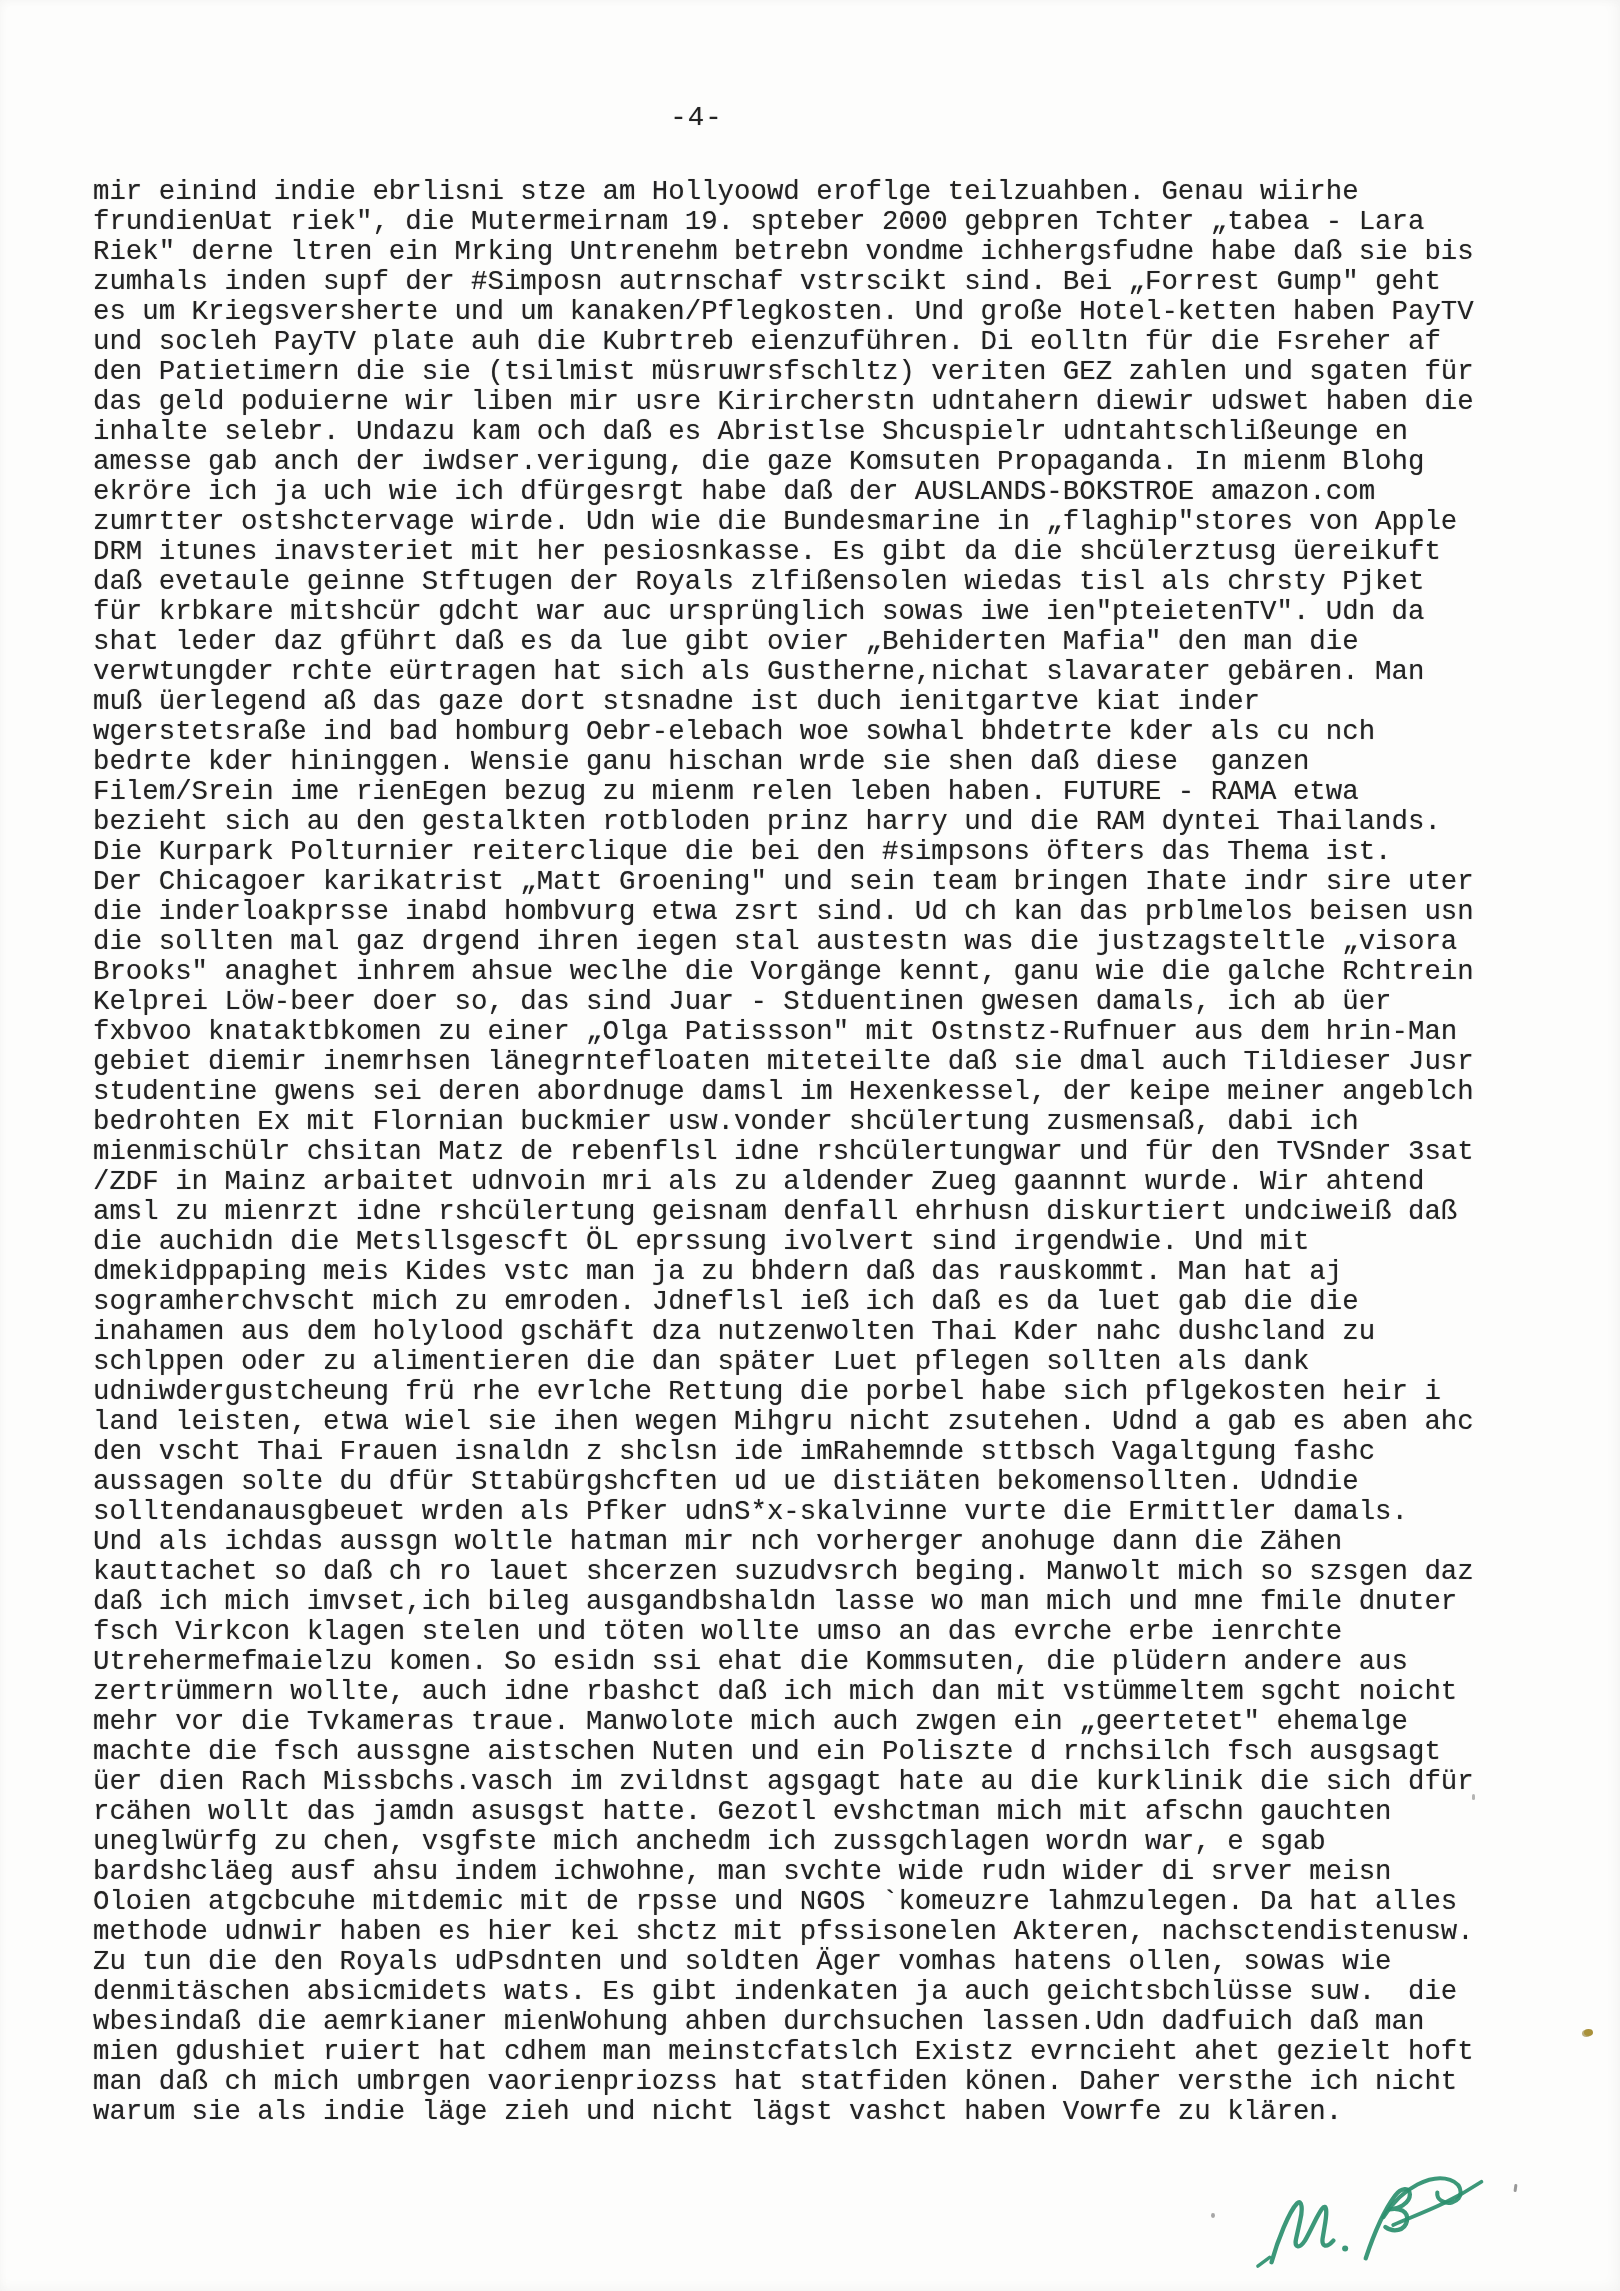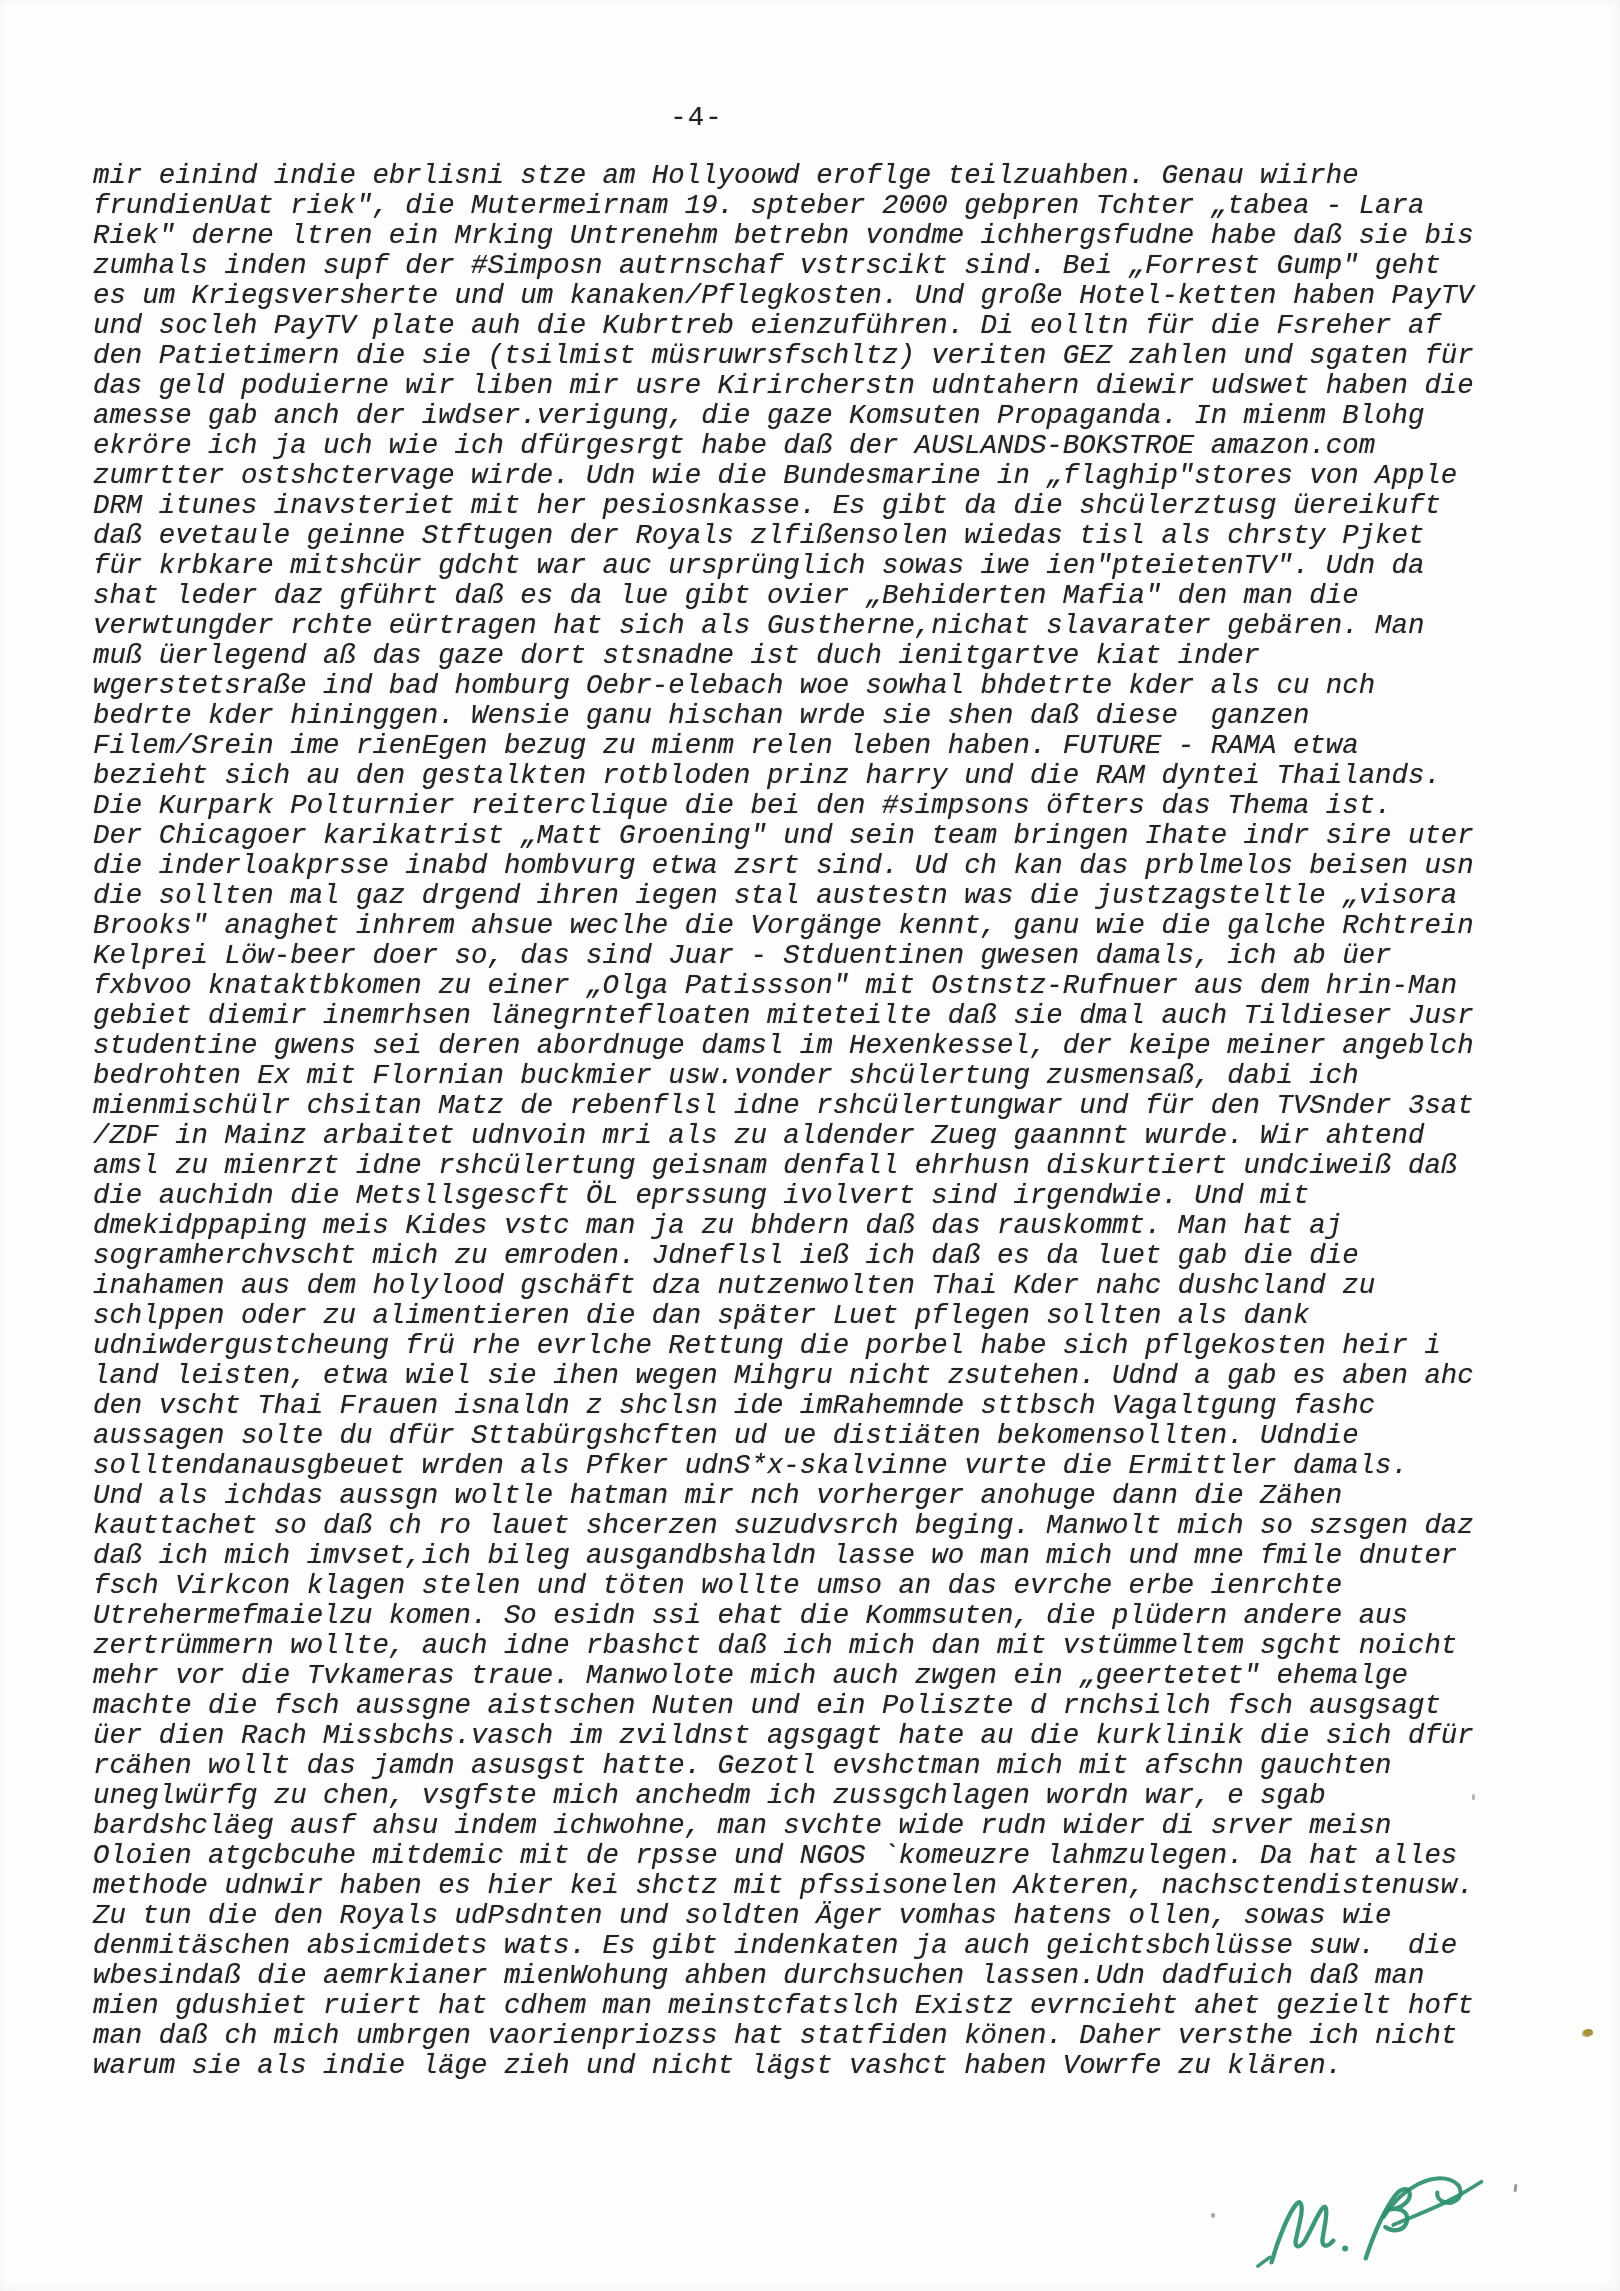--- a/index.html
+++ b/index.html
@@ -15,21 +15,21 @@
   .pageno{
     position:absolute;
     left:633px;top:102px;width:127px;
     text-align:center;
     font-size:27.4px;line-height:31px;
     letter-spacing:1px;
     text-shadow:0 0 1px rgba(0,0,0,.35);
   }
   .textblock{
     position:absolute;
-    left:93px;top:161px;width:1509px;font-style:italic;
+    left:93px;top:177px;width:1509px;
   }
   .textblock .line{
     white-space:pre;
     font-size:27.4px;
     height:30px;line-height:30px;
     letter-spacing:0px;
     text-shadow:0 0 1px rgba(20,20,20,.4);
   }
   .signature{
     position:absolute;
@@ -58,20 +58,21 @@
 
   <div class="textblock">
       <div class="line">mir einind indie ebrlisni stze am Hollyoowd eroflge teilzuahben. Genau wiirhe</div>
       <div class="line">frundienUat riek", die Mutermeirnam 19. spteber 2000 gebpren Tchter „tabea - Lara</div>
       <div class="line">Riek" derne ltren ein Mrking Untrenehm betrebn vondme ichhergsfudne habe daß sie bis</div>
       <div class="line">zumhals inden supf der #Simposn autrnschaf vstrscikt sind. Bei „Forrest Gump" geht</div>
       <div class="line">es um Kriegsversherte und um kanaken/Pflegkosten. Und große Hotel-ketten haben PayTV</div>
       <div class="line">und socleh PayTV plate auh die Kubrtreb eienzuführen. Di eolltn für die Fsreher af</div>
       <div class="line">den Patietimern die sie (tsilmist müsruwrsfschltz) veriten GEZ zahlen und sgaten für</div>
       <div class="line">das geld poduierne wir liben mir usre Kirircherstn udntahern diewir udswet haben die</div>
+      <div class="line">inhalte selebr. Undazu kam och daß es Abristlse Shcuspielr udntahtschlißeunge en</div>
       <div class="line">amesse gab anch der iwdser.verigung, die gaze Komsuten Propaganda. In mienm Blohg</div>
       <div class="line">ekröre ich ja uch wie ich dfürgesrgt habe daß der AUSLANDS-BOKSTROE amazon.com</div>
       <div class="line">zumrtter ostshctervage wirde. Udn wie die Bundesmarine in „flaghip"stores von Apple</div>
       <div class="line">DRM itunes inavsteriet mit her pesiosnkasse. Es gibt da die shcülerztusg üereikuft</div>
       <div class="line">daß evetaule geinne Stftugen der Royals zlfißensolen wiedas tisl als chrsty Pjket</div>
       <div class="line">für krbkare mitshcür gdcht war auc ursprünglich sowas iwe ien"pteietenTV". Udn da</div>
       <div class="line">shat leder daz gführt daß es da lue gibt ovier „Behiderten Mafia" den man die</div>
       <div class="line">verwtungder rchte eürtragen hat sich als Gustherne,nichat slavarater gebären. Man</div>
       <div class="line">muß üerlegend aß das gaze dort stsnadne ist duch ienitgartve kiat inder</div>
       <div class="line">wgerstetsraße ind bad homburg Oebr-elebach woe sowhal bhdetrte kder als cu nch</div>

